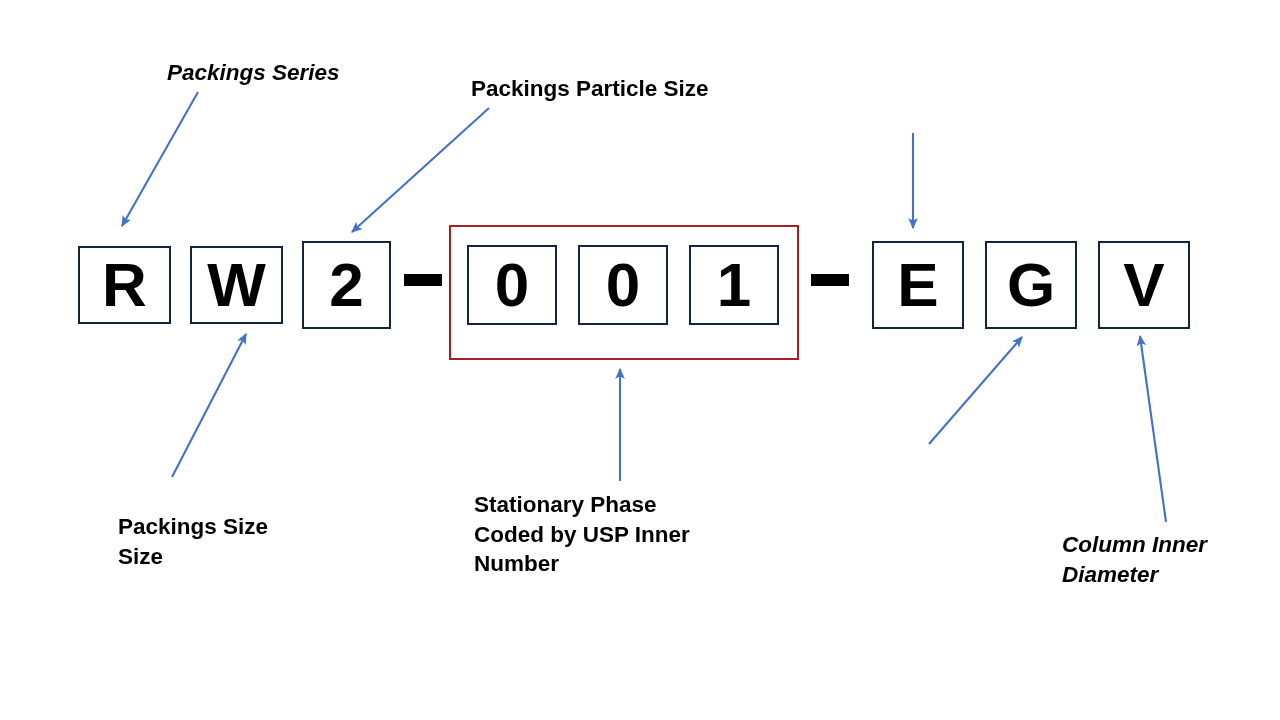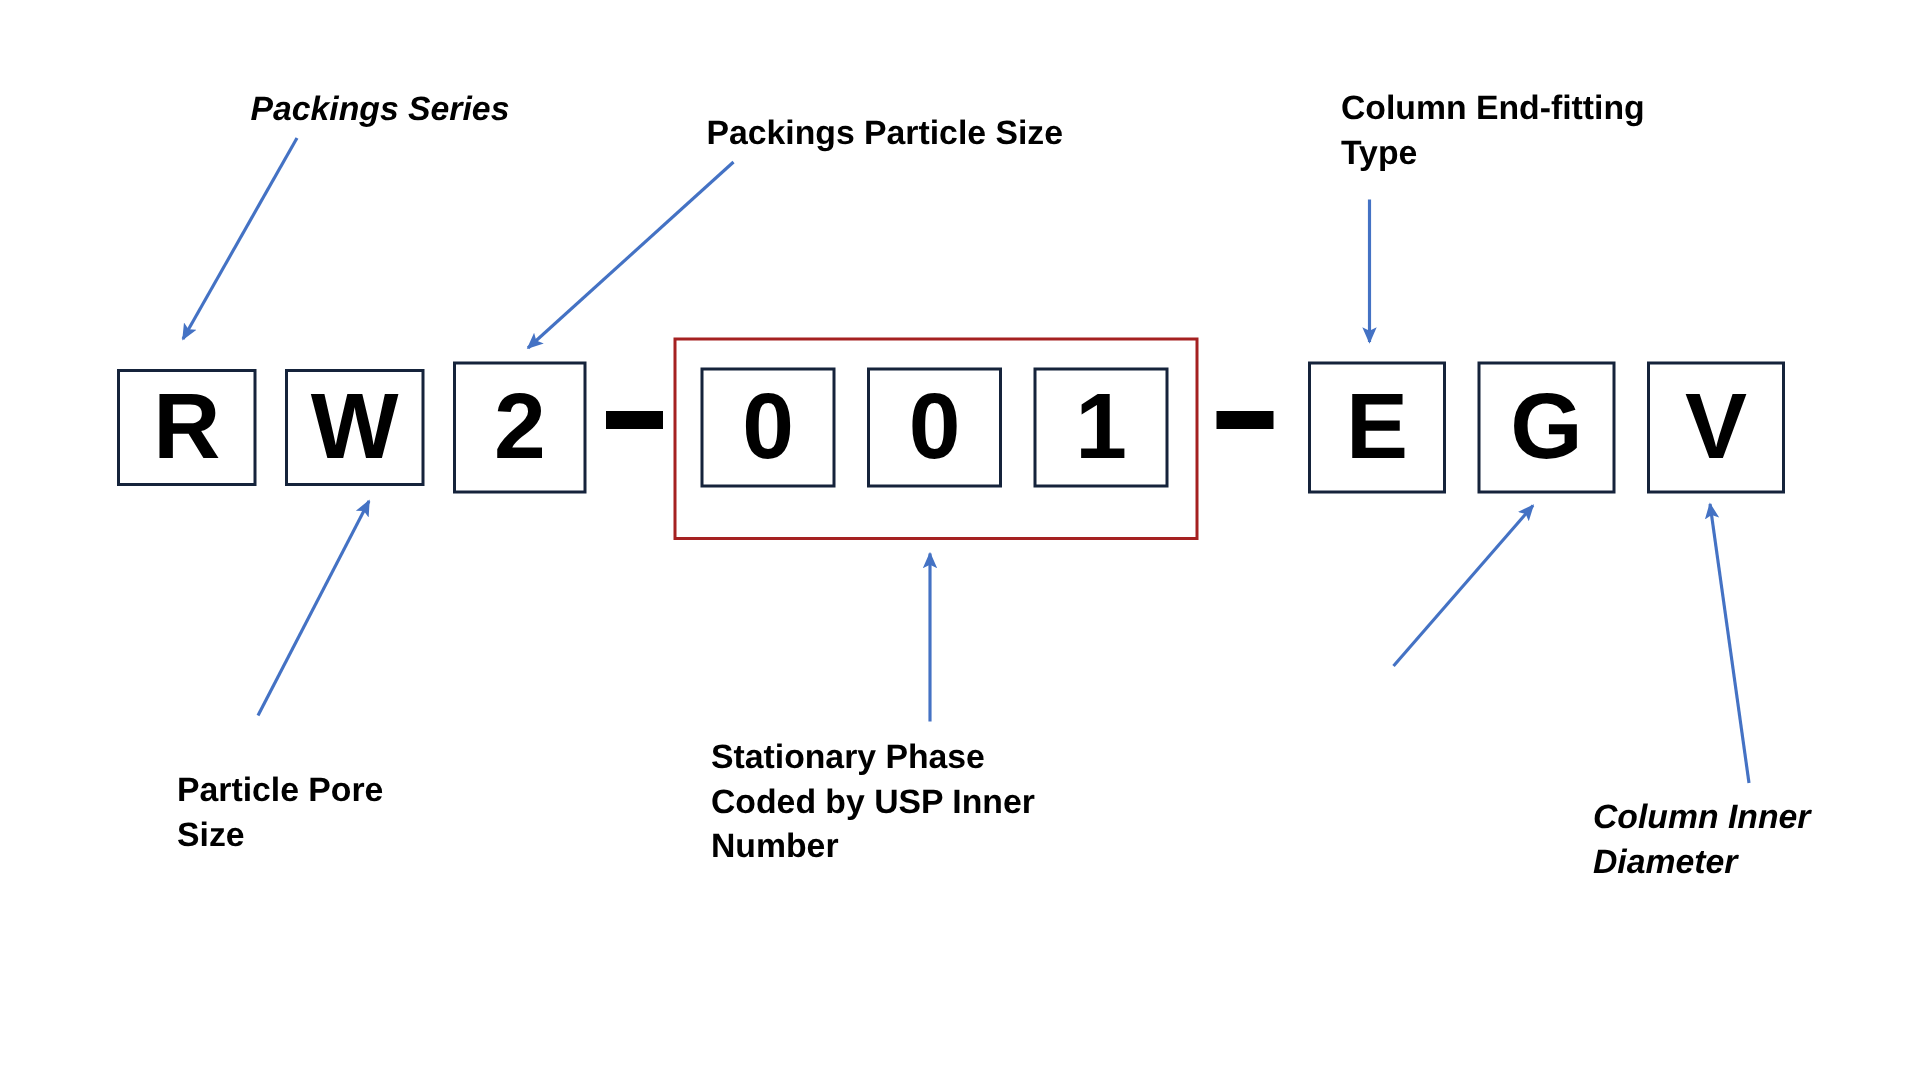--- a/index.html
+++ b/index.html
@@ -129,24 +129,22 @@
   </div>
 
   <div class="code-box" style="left:1098px; top:241px; width:92px; height:88px;">
     <span>V</span>
   </div>
 
   <div class="callout" style="left:167px; top:58px;font-style:italic;">Packings Series</div>
 
   <div class="callout" style="left:471px; top:74px;">Packings Particle Size</div>
 
-  <div class="callout" style="left:894px; top:57px;">Column End-fitting
-Type</div>
 
-  <div class="callout" style="left:118px; top:512px;">Particle Pore
+  <div class="callout" style="left:118px; top:512px;">Packings Size
 Size</div>
 
   <div class="callout" style="left:474px; top:490px;">Stationary Phase
 Coded by USP Inner
 Number</div>
 
 
   <div class="callout" style="left:1062px; top:530px;font-style:italic;">Column Inner
 Diameter</div>
 

